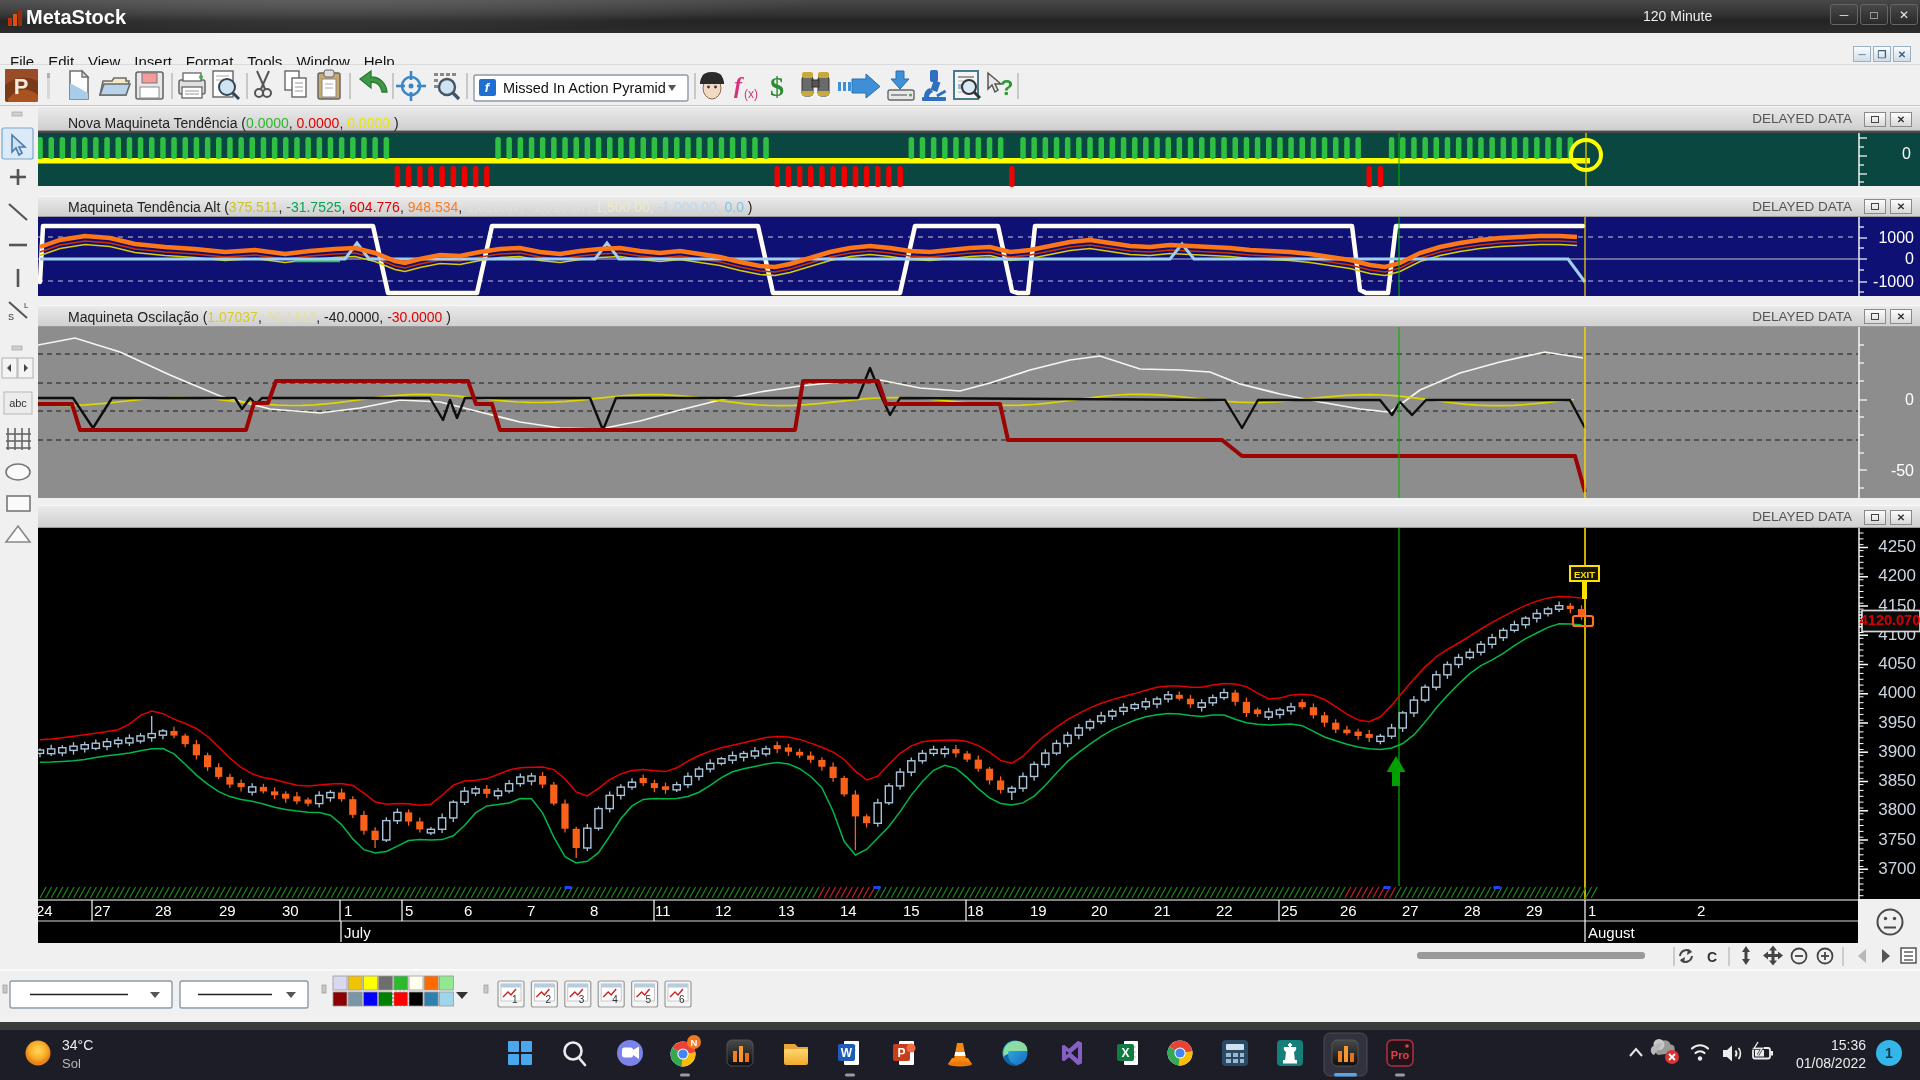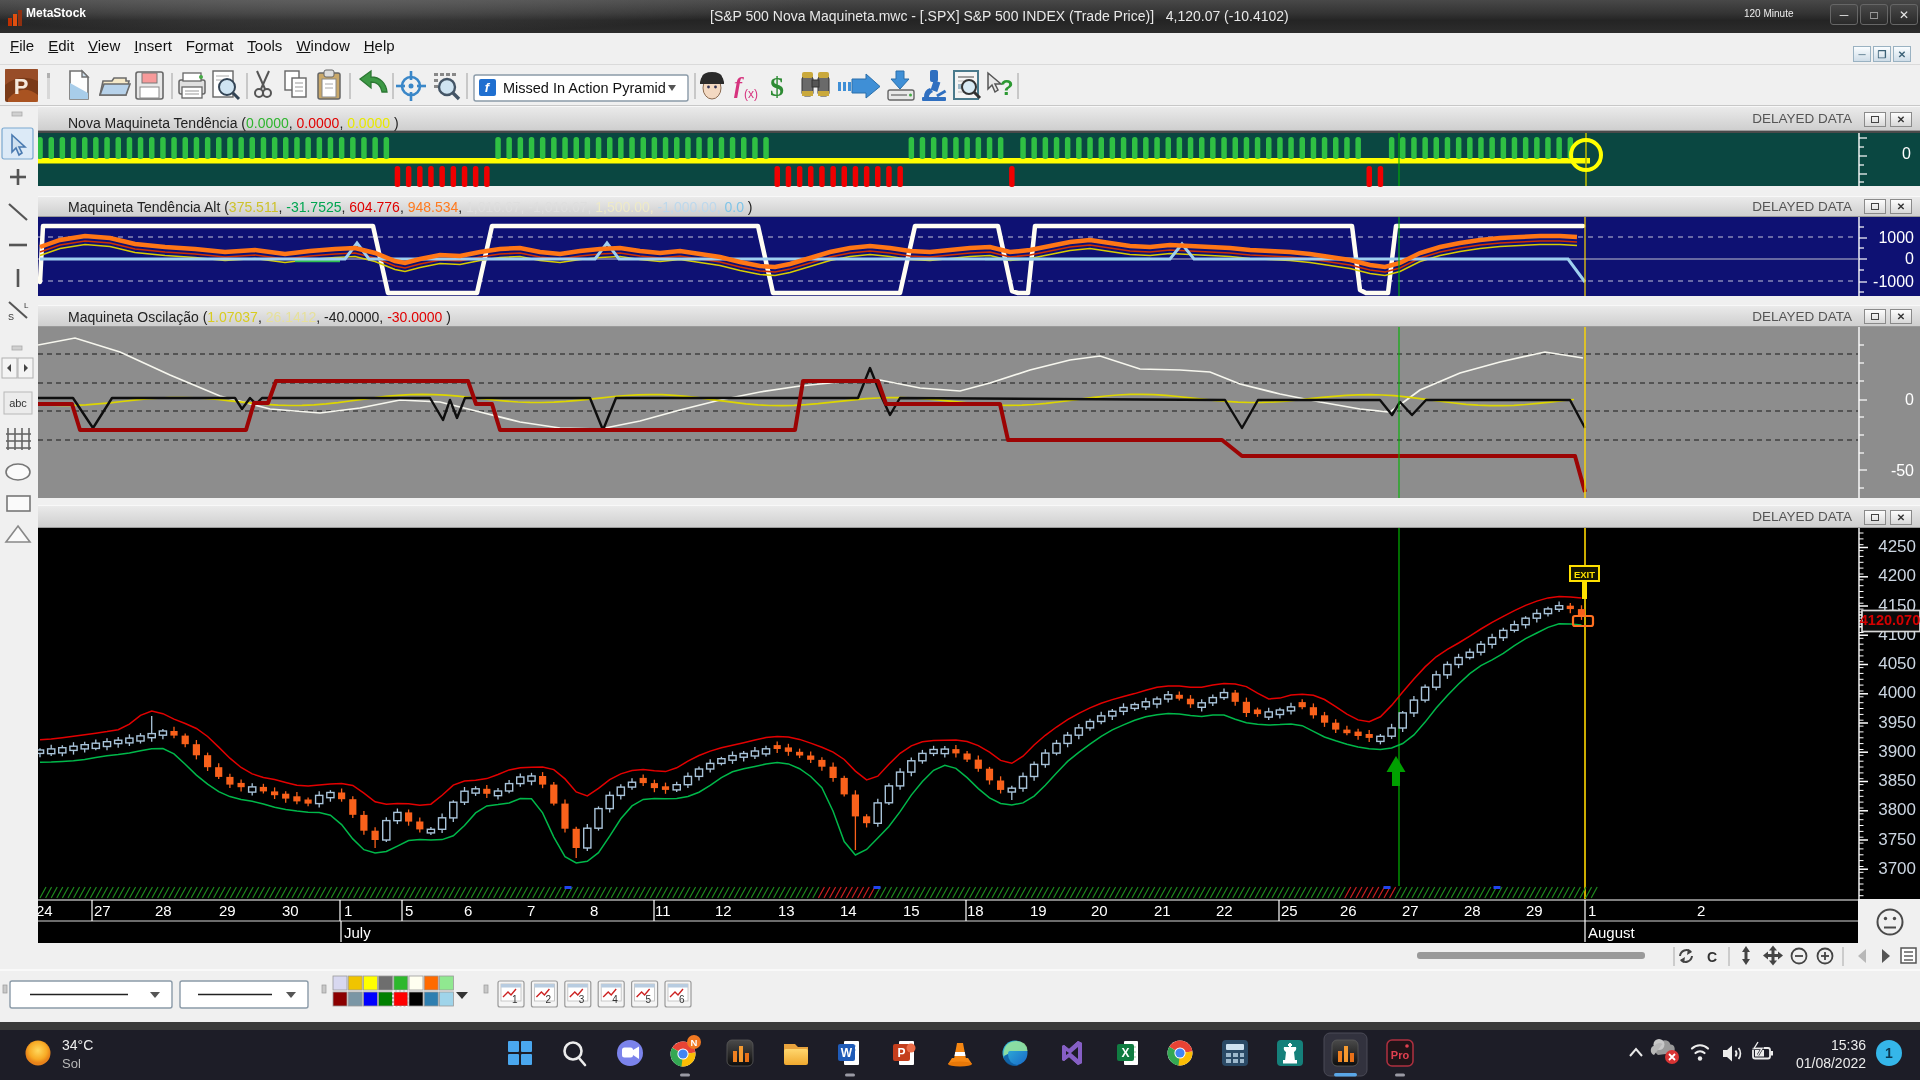--- a/index.html
+++ b/index.html
@@ -1,41 +1,40 @@
 <!DOCTYPE html>
 <html><head><meta charset="utf-8"><style>
 *{margin:0;padding:0;box-sizing:border-box}
 html,body{width:1920px;height:1080px;overflow:hidden;font-family:"Liberation Sans",sans-serif}
 .abs{position:absolute}
 #page{position:relative;width:1920px;height:1080px;background:#f0f0f0}
 #titlebar{position:absolute;left:0;top:0;width:1920px;height:33px;
  background:radial-gradient(ellipse 900px 90px at 330px -20px,#6a6a6a 0%,rgba(106,106,106,0) 60%),linear-gradient(180deg,#484848 0%,#343434 40%,#242424 62%,#2d2d2d 100%);color:#f0f0f0}
 #menubar{position:absolute;left:0;top:33px;width:1920px;height:32px;background:#f0f0f0;border-bottom:1px solid #dadada}
 #toolbar{position:absolute;left:0;top:65px;width:1920px;height:41px;background:#f0f0f0;border-bottom:1px solid #c8c8c8}
-.mi{display:inline-block;padding:4px 7px;font-size:15px;color:#111}
+.mi{display:inline-block;padding:20px 7px;font-size:15px;color:#111}
 .mi u{text-decoration:underline}
 .phead{position:absolute;left:38px;width:1882px;background:linear-gradient(180deg,#eaeaea,#cfcfcf);border-top:1px solid #f8f8f8;border-bottom:1px solid #9a9a9a;font-size:14px;color:#222;white-space:nowrap}
 .ptitle{position:absolute;left:30px;top:3px}
 .dd{position:absolute;right:68px;top:3px;color:#555}
 .pbtn{position:absolute;top:3px;width:22px;height:15px;background:linear-gradient(180deg,#fdfdfd,#d8d8d8);border:1px solid #8a8a8a;font-size:10px;font-weight:bold;color:#333;text-align:center;line-height:13px}
 .pbtn i{display:inline-block;width:8px;height:7px;border:1.5px solid #444;margin-top:3px}
 .dd{font-size:13.5px}
 svg{display:block}
 </style></head><body>
 <div id="page">
 
 <div id="titlebar">
       <svg class="abs" style="left:8px;top:8px" width="16" height="18">
         <rect x="0" y="10" width="4" height="8" fill="#c03000"></rect>
         <rect x="5" y="6" width="4" height="12" fill="#e05010"></rect>
         <rect x="10" y="2" width="4" height="16" fill="#903010"></rect>
       </svg>
-      <div class="abs" style="left:26px;top:6px;font-size:12px;font-weight:700;color:#fff">MetaStock</div>
-      <div class="abs" style="left:710px;top:8px;font-size:14px;color:#e8e8e8">[S&amp;P 500 Nova Maquineta.mwc - [.SPX] S&amp;P 500 INDEX (Trade Price)]&nbsp;&nbsp;&nbsp;4,120.07 (-10.4102)</div>
-      <div class="abs" style="left:1744px;top:8px;font-size:10px;color:#eee">120 Minute</div>
+      <div class="abs" style="left:26px;top:6px;font-size:20px;font-weight:700;color:#fff">MetaStock</div>
+      <div class="abs" style="left:1643px;top:8px;font-size:14px;color:#eee">120 Minute</div>
       <div class="abs" style="left:1830px;top:4px;width:28px;height:21px;background:linear-gradient(180deg,#484848,#2a2a2a);border:1px solid #666;border-radius:3px;color:#e8e8e8;font-size:12px;text-align:center;line-height:20px">─</div>
       <div class="abs" style="left:1860px;top:4px;width:28px;height:21px;background:linear-gradient(180deg,#484848,#2a2a2a);border:1px solid #666;border-radius:3px;color:#e8e8e8;font-size:12px;text-align:center;line-height:20px">□</div>
       <div class="abs" style="left:1890px;top:4px;width:28px;height:21px;background:linear-gradient(180deg,#484848,#2a2a2a);border:1px solid #666;border-radius:3px;color:#e8e8e8;font-size:12px;text-align:center;line-height:20px">✕</div>
     </div>
 <div id="menubar">
       <div style="padding-left:3px"><span class="mi"><u>F</u>ile</span><span class="mi"><u>E</u>dit</span><span class="mi"><u>V</u>iew</span><span class="mi"><u>I</u>nsert</span><span class="mi">F<u>o</u>rmat</span><span class="mi"><u>T</u>ools</span><span class="mi"><u>W</u>indow</span><span class="mi"><u>H</u>elp</span></div>
       <div class="abs" style="left:1853px;top:13px;width:18px;height:16px;background:linear-gradient(180deg,#fafdff,#cfdde8);border:1px solid #9ab2c2;color:#3d6277;font-size:10px;font-weight:700;text-align:center;line-height:15px">─</div>
       <div class="abs" style="left:1873px;top:13px;width:18px;height:16px;background:linear-gradient(180deg,#fafdff,#cfdde8);border:1px solid #9ab2c2;color:#3d6277;font-size:10px;font-weight:700;text-align:center;line-height:15px">❐</div>
       <div class="abs" style="left:1893px;top:13px;width:18px;height:16px;background:linear-gradient(180deg,#fafdff,#cfdde8);border:1px solid #9ab2c2;color:#3d6277;font-size:10px;font-weight:700;text-align:center;line-height:15px">✕</div>
     </div>

